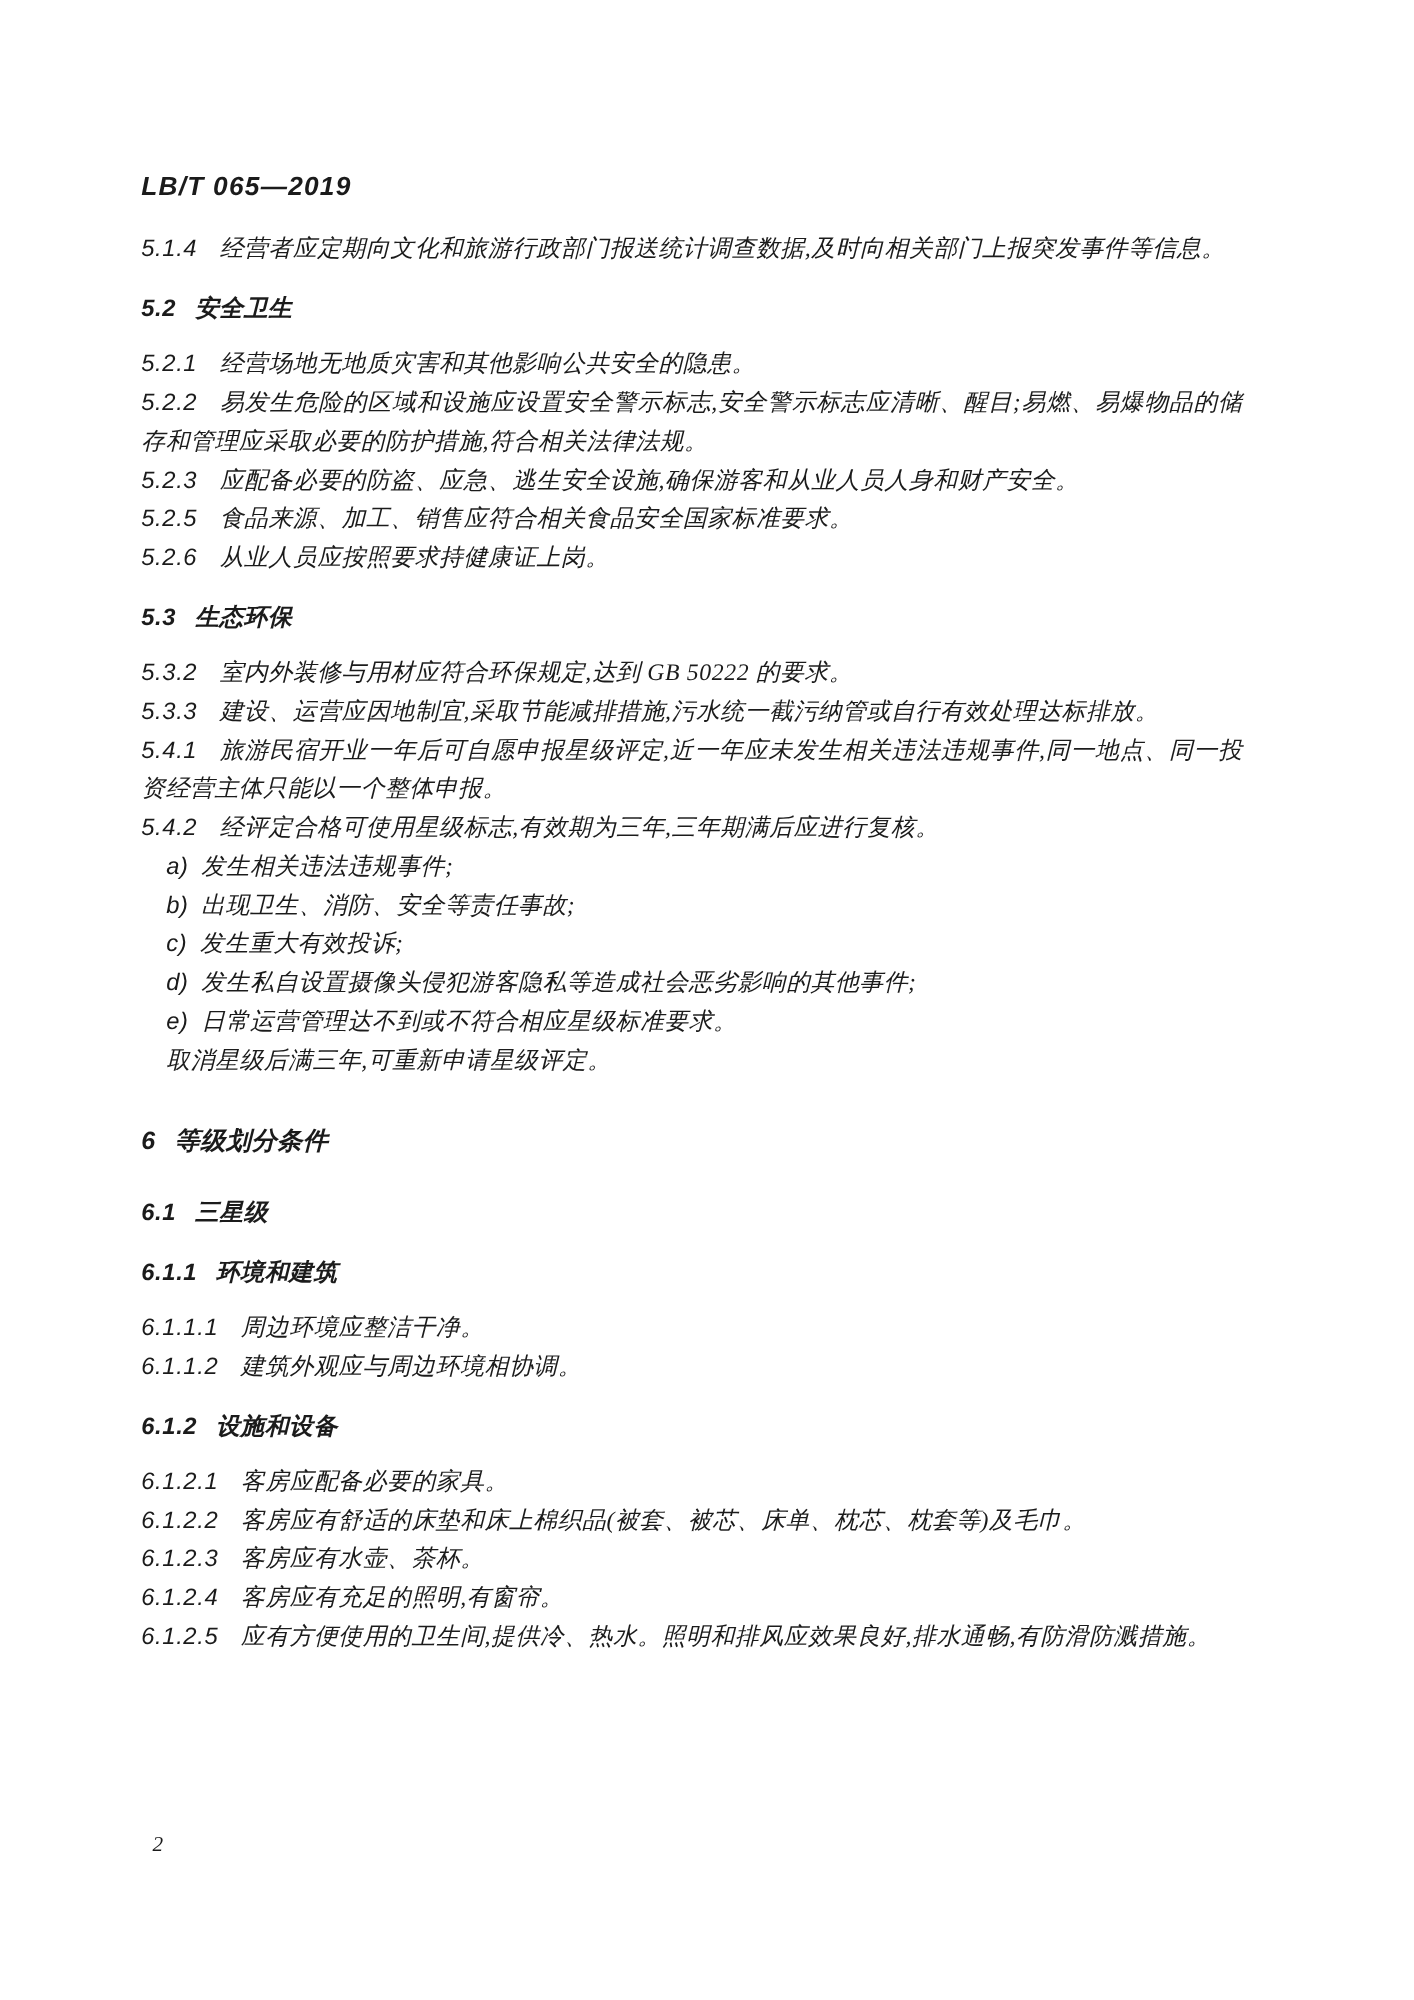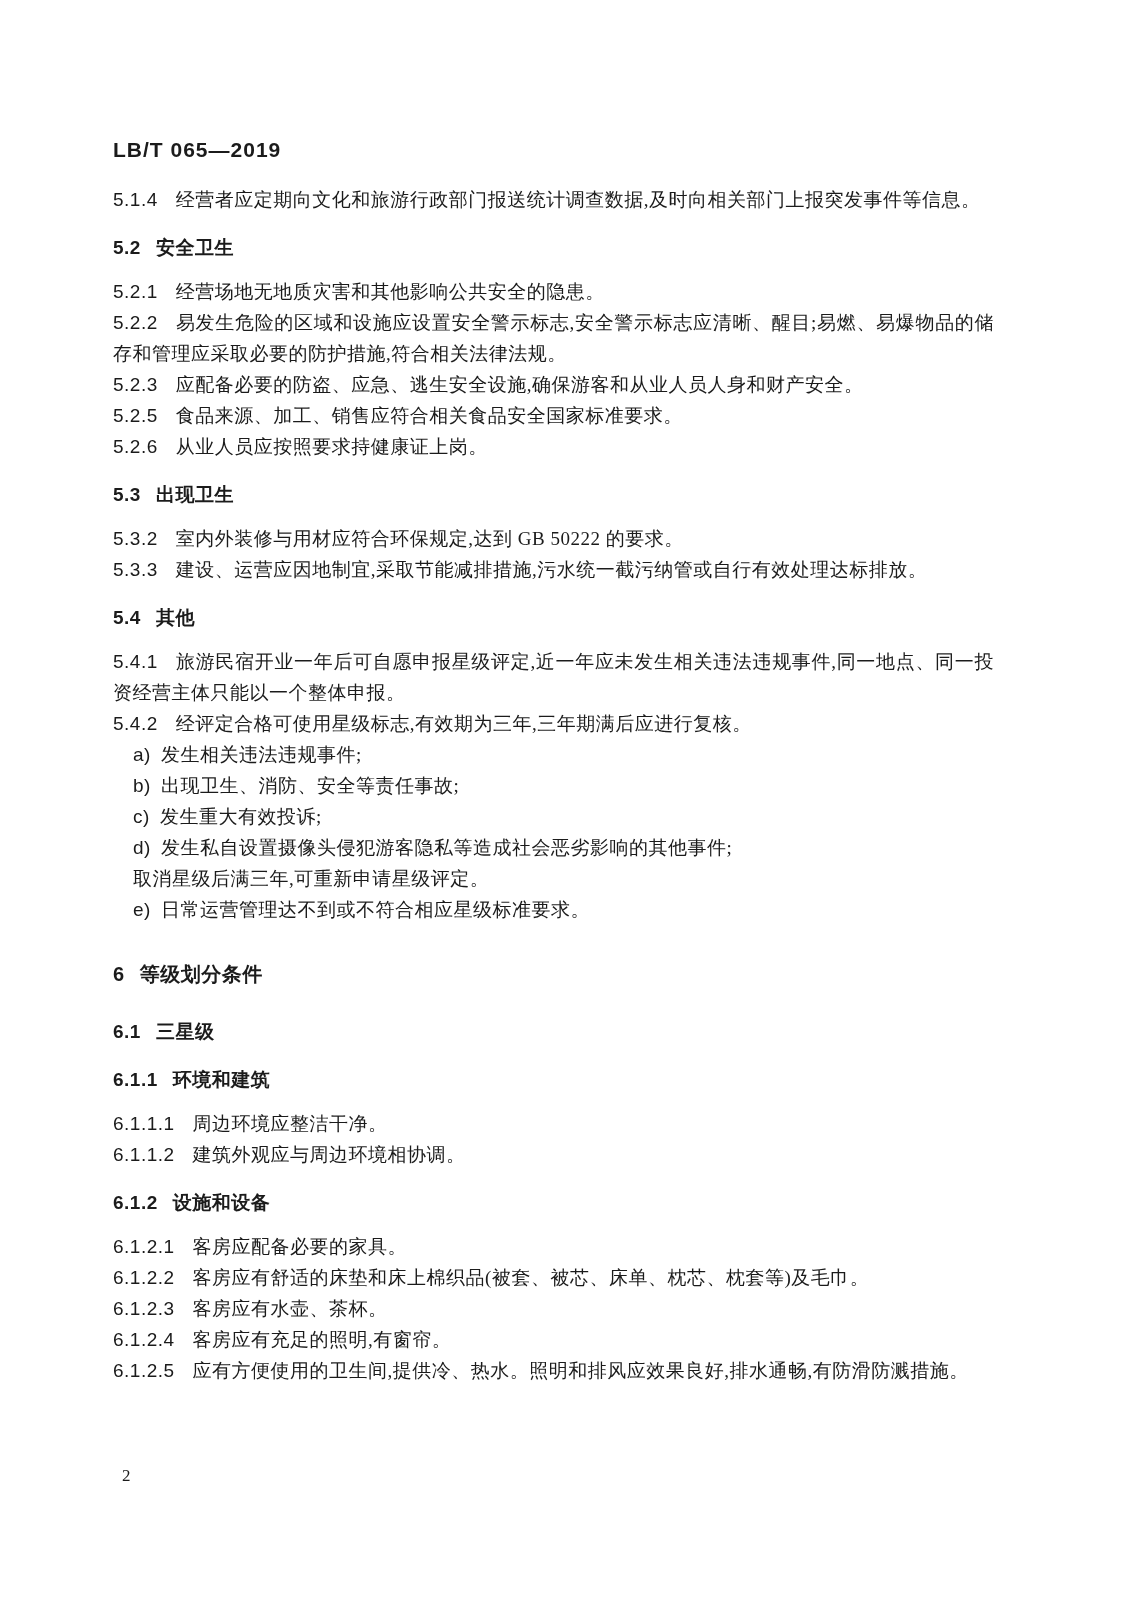--- a/index.html
+++ b/index.html
@@ -6,20 +6,21 @@
   .page {
     position: relative;
     width: 1004px;
     height: 1600px;
     background: #ffffff;
     color: #1b1b1b;
     font-family: "Liberation Serif", "DejaVu Serif", serif;
     box-sizing: border-box;
     padding: 138px 0 0 113px;
     overflow: hidden;
+    font-style: italic;
   }
   .doc-header {
     font-family: "Liberation Sans", "DejaVu Sans", sans-serif;
     font-weight: 700;
     font-size: 21px;
     letter-spacing: 1px;
     margin-bottom: 22px;
   }
   .content { width: 881px; }
   .block {
@@ -68,32 +69,31 @@
   <div class="doc-header">LB/T 065—2019</div>
 
   <div class="content" id="doc-body">
       <div class="block clause"><span class="num">5.1.4</span><span class="txt">经营者应定期向文化和旅游行政部门报送统计调查数据,及时向相关部门上报突发事件等信息。</span></div>
       <div class="block heading"><span class="num">5.2</span><span class="txt">安全卫生</span></div>
       <div class="block clause"><span class="num">5.2.1</span><span class="txt">经营场地无地质灾害和其他影响公共安全的隐患。</span></div>
       <div class="block clause"><span class="num">5.2.2</span><span class="txt">易发生危险的区域和设施应设置安全警示标志,安全警示标志应清晰、醒目;易燃、易爆物品的储存和管理应采取必要的防护措施,符合相关法律法规。</span></div>
       <div class="block clause"><span class="num">5.2.3</span><span class="txt">应配备必要的防盗、应急、逃生安全设施,确保游客和从业人员人身和财产安全。</span></div>
       <div class="block clause"><span class="num">5.2.5</span><span class="txt">食品来源、加工、销售应符合相关食品安全国家标准要求。</span></div>
       <div class="block clause"><span class="num">5.2.6</span><span class="txt">从业人员应按照要求持健康证上岗。</span></div>
-      <div class="block heading"><span class="num">5.3</span><span class="txt">出现卫生</span></div>
+      <div class="block heading"><span class="num">5.3</span><span class="txt">生态环保</span></div>
       <div class="block clause"><span class="num">5.3.2</span><span class="txt">室内外装修与用材应符合环保规定,达到 GB 50222 的要求。</span></div>
       <div class="block clause"><span class="num">5.3.3</span><span class="txt">建设、运营应因地制宜,采取节能减排措施,污水统一截污纳管或自行有效处理达标排放。</span></div>
-      <div class="block heading"><span class="num">5.4</span><span class="txt">其他</span></div>
       <div class="block clause"><span class="num">5.4.1</span><span class="txt">旅游民宿开业一年后可自愿申报星级评定,近一年应未发生相关违法违规事件,同一地点、同一投资经营主体只能以一个整体申报。</span></div>
       <div class="block clause"><span class="num">5.4.2</span><span class="txt">经评定合格可使用星级标志,有效期为三年,三年期满后应进行复核。</span></div>
       <div class="block list-item"><span class="num">a)</span><span class="txt">发生相关违法违规事件;</span></div>
       <div class="block list-item"><span class="num">b)</span><span class="txt">出现卫生、消防、安全等责任事故;</span></div>
       <div class="block list-item"><span class="num">c)</span><span class="txt">发生重大有效投诉;</span></div>
       <div class="block list-item"><span class="num">d)</span><span class="txt">发生私自设置摄像头侵犯游客隐私等造成社会恶劣影响的其他事件;</span></div>
+      <div class="block list-item"><span class="num">e)</span><span class="txt">日常运营管理达不到或不符合相应星级标准要求。</span></div>
       <div class="block note"><span class="txt">取消星级后满三年,可重新申请星级评定。</span></div>
-      <div class="block list-item"><span class="num">e)</span><span class="txt">日常运营管理达不到或不符合相应星级标准要求。</span></div>
       <div class="block chapter"><span class="num">6</span><span class="txt">等级划分条件</span></div>
       <div class="block heading"><span class="num">6.1</span><span class="txt">三星级</span></div>
       <div class="block subheading"><span class="num">6.1.1</span><span class="txt">环境和建筑</span></div>
       <div class="block clause"><span class="num">6.1.1.1</span><span class="txt">周边环境应整洁干净。</span></div>
       <div class="block clause"><span class="num">6.1.1.2</span><span class="txt">建筑外观应与周边环境相协调。</span></div>
       <div class="block subheading"><span class="num">6.1.2</span><span class="txt">设施和设备</span></div>
       <div class="block clause"><span class="num">6.1.2.1</span><span class="txt">客房应配备必要的家具。</span></div>
       <div class="block clause"><span class="num">6.1.2.2</span><span class="txt">客房应有舒适的床垫和床上棉织品(被套、被芯、床单、枕芯、枕套等)及毛巾。</span></div>
       <div class="block clause"><span class="num">6.1.2.3</span><span class="txt">客房应有水壶、茶杯。</span></div>
       <div class="block clause"><span class="num">6.1.2.4</span><span class="txt">客房应有充足的照明,有窗帘。</span></div>

